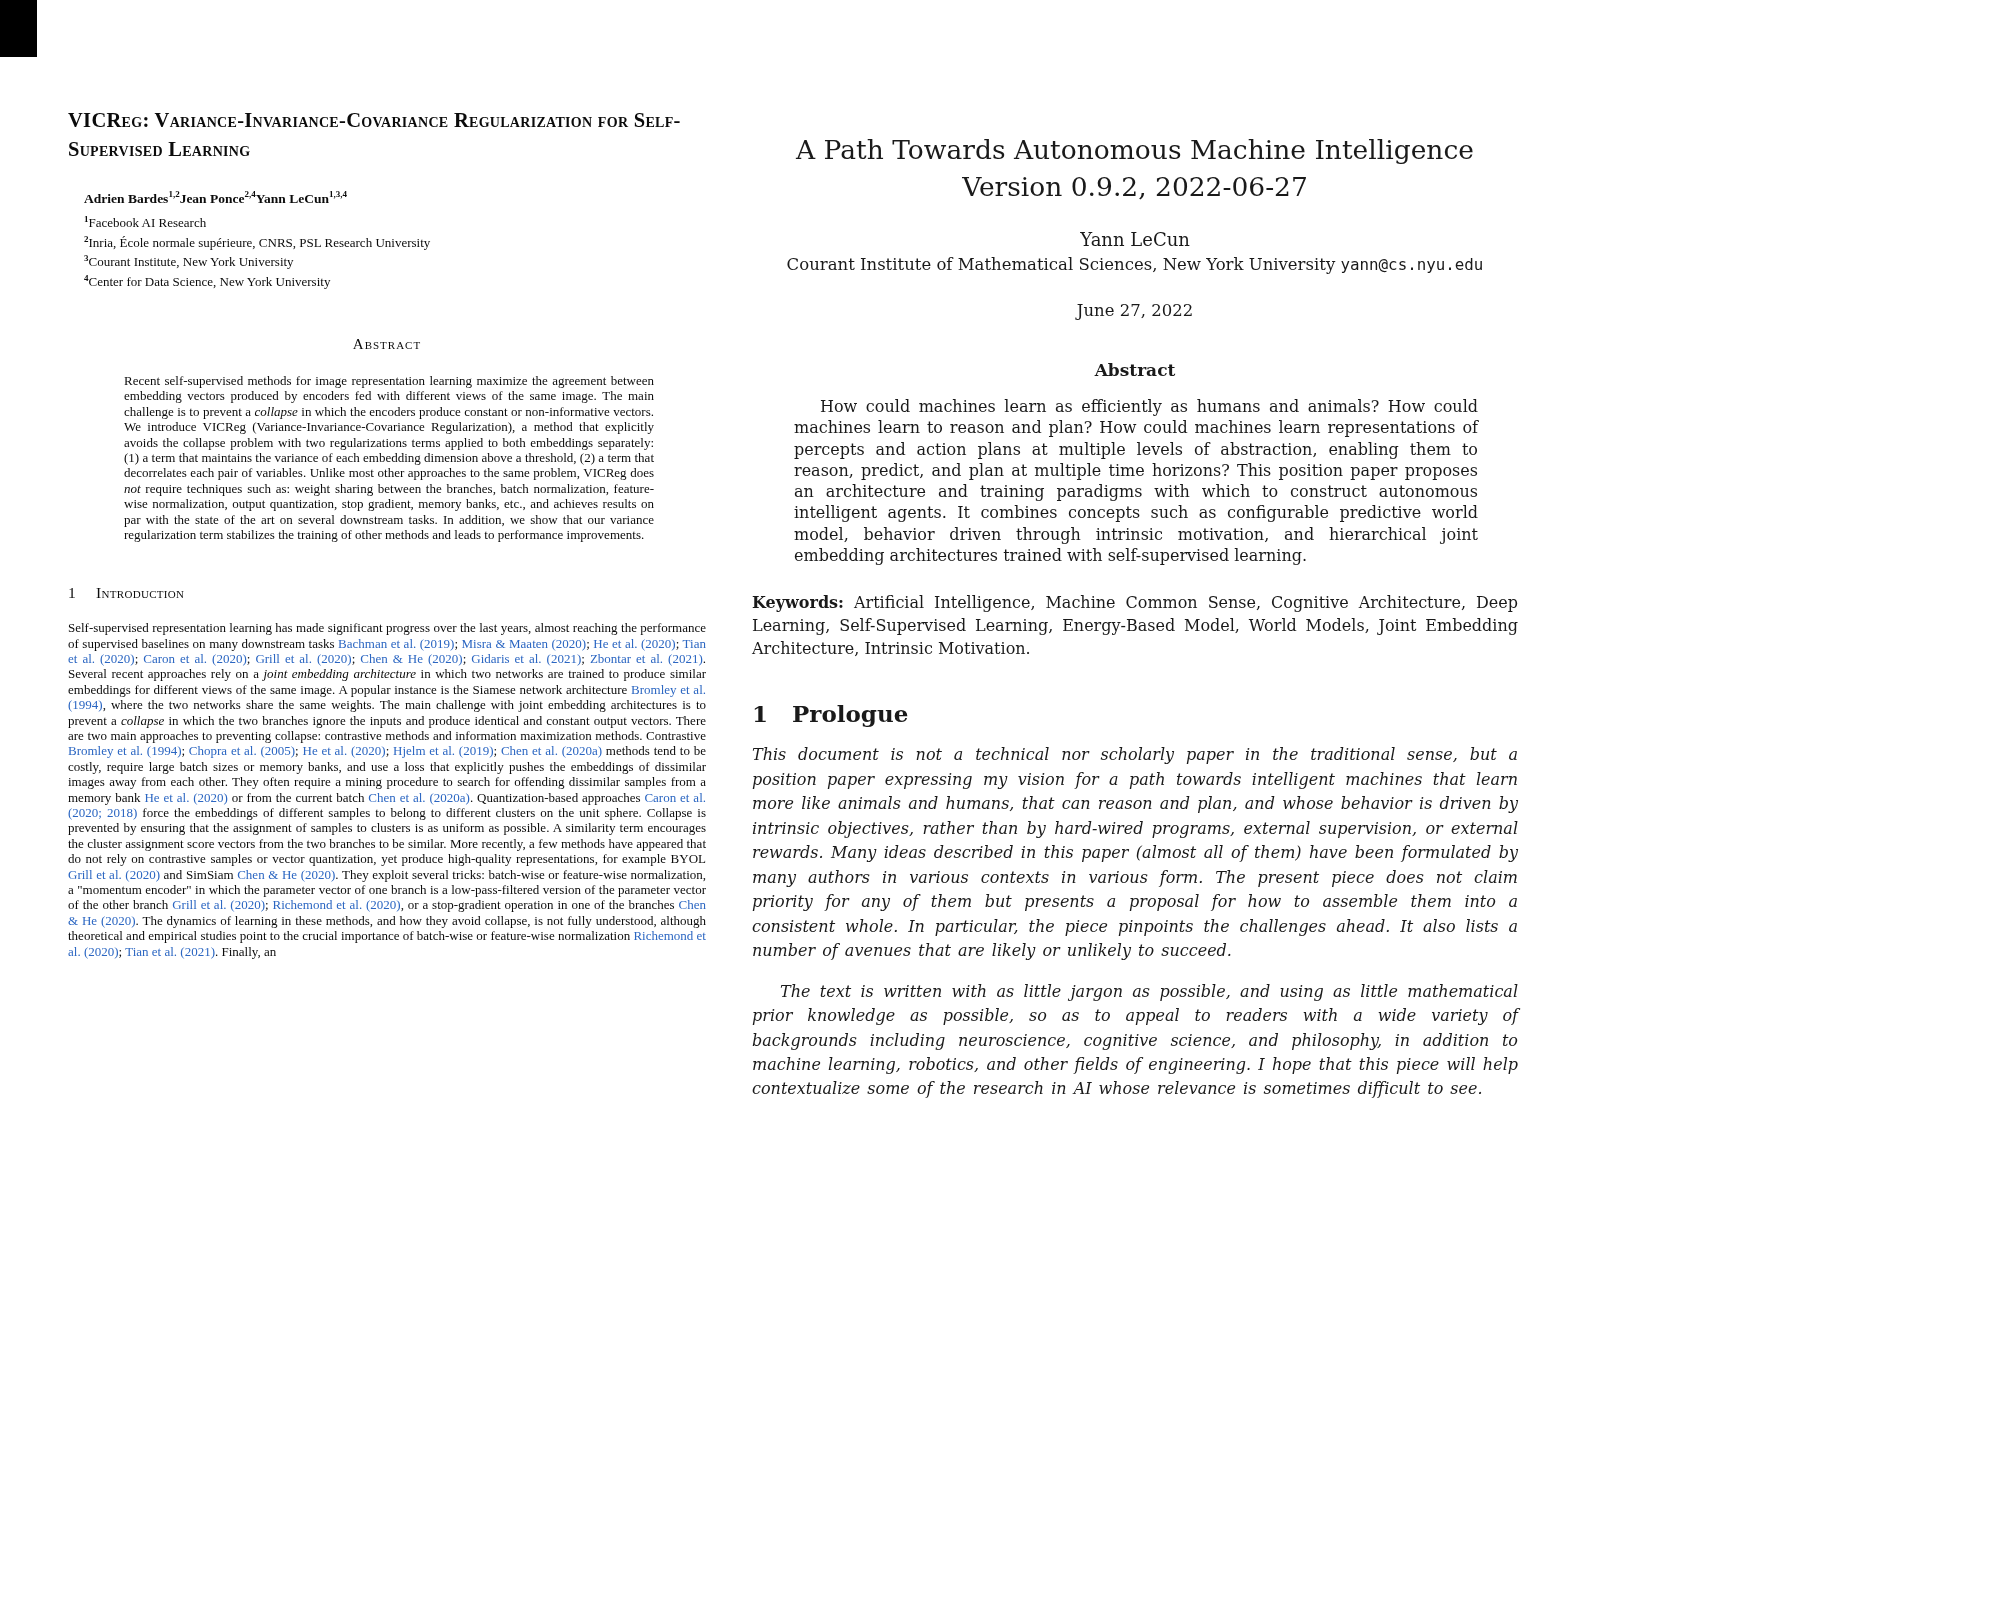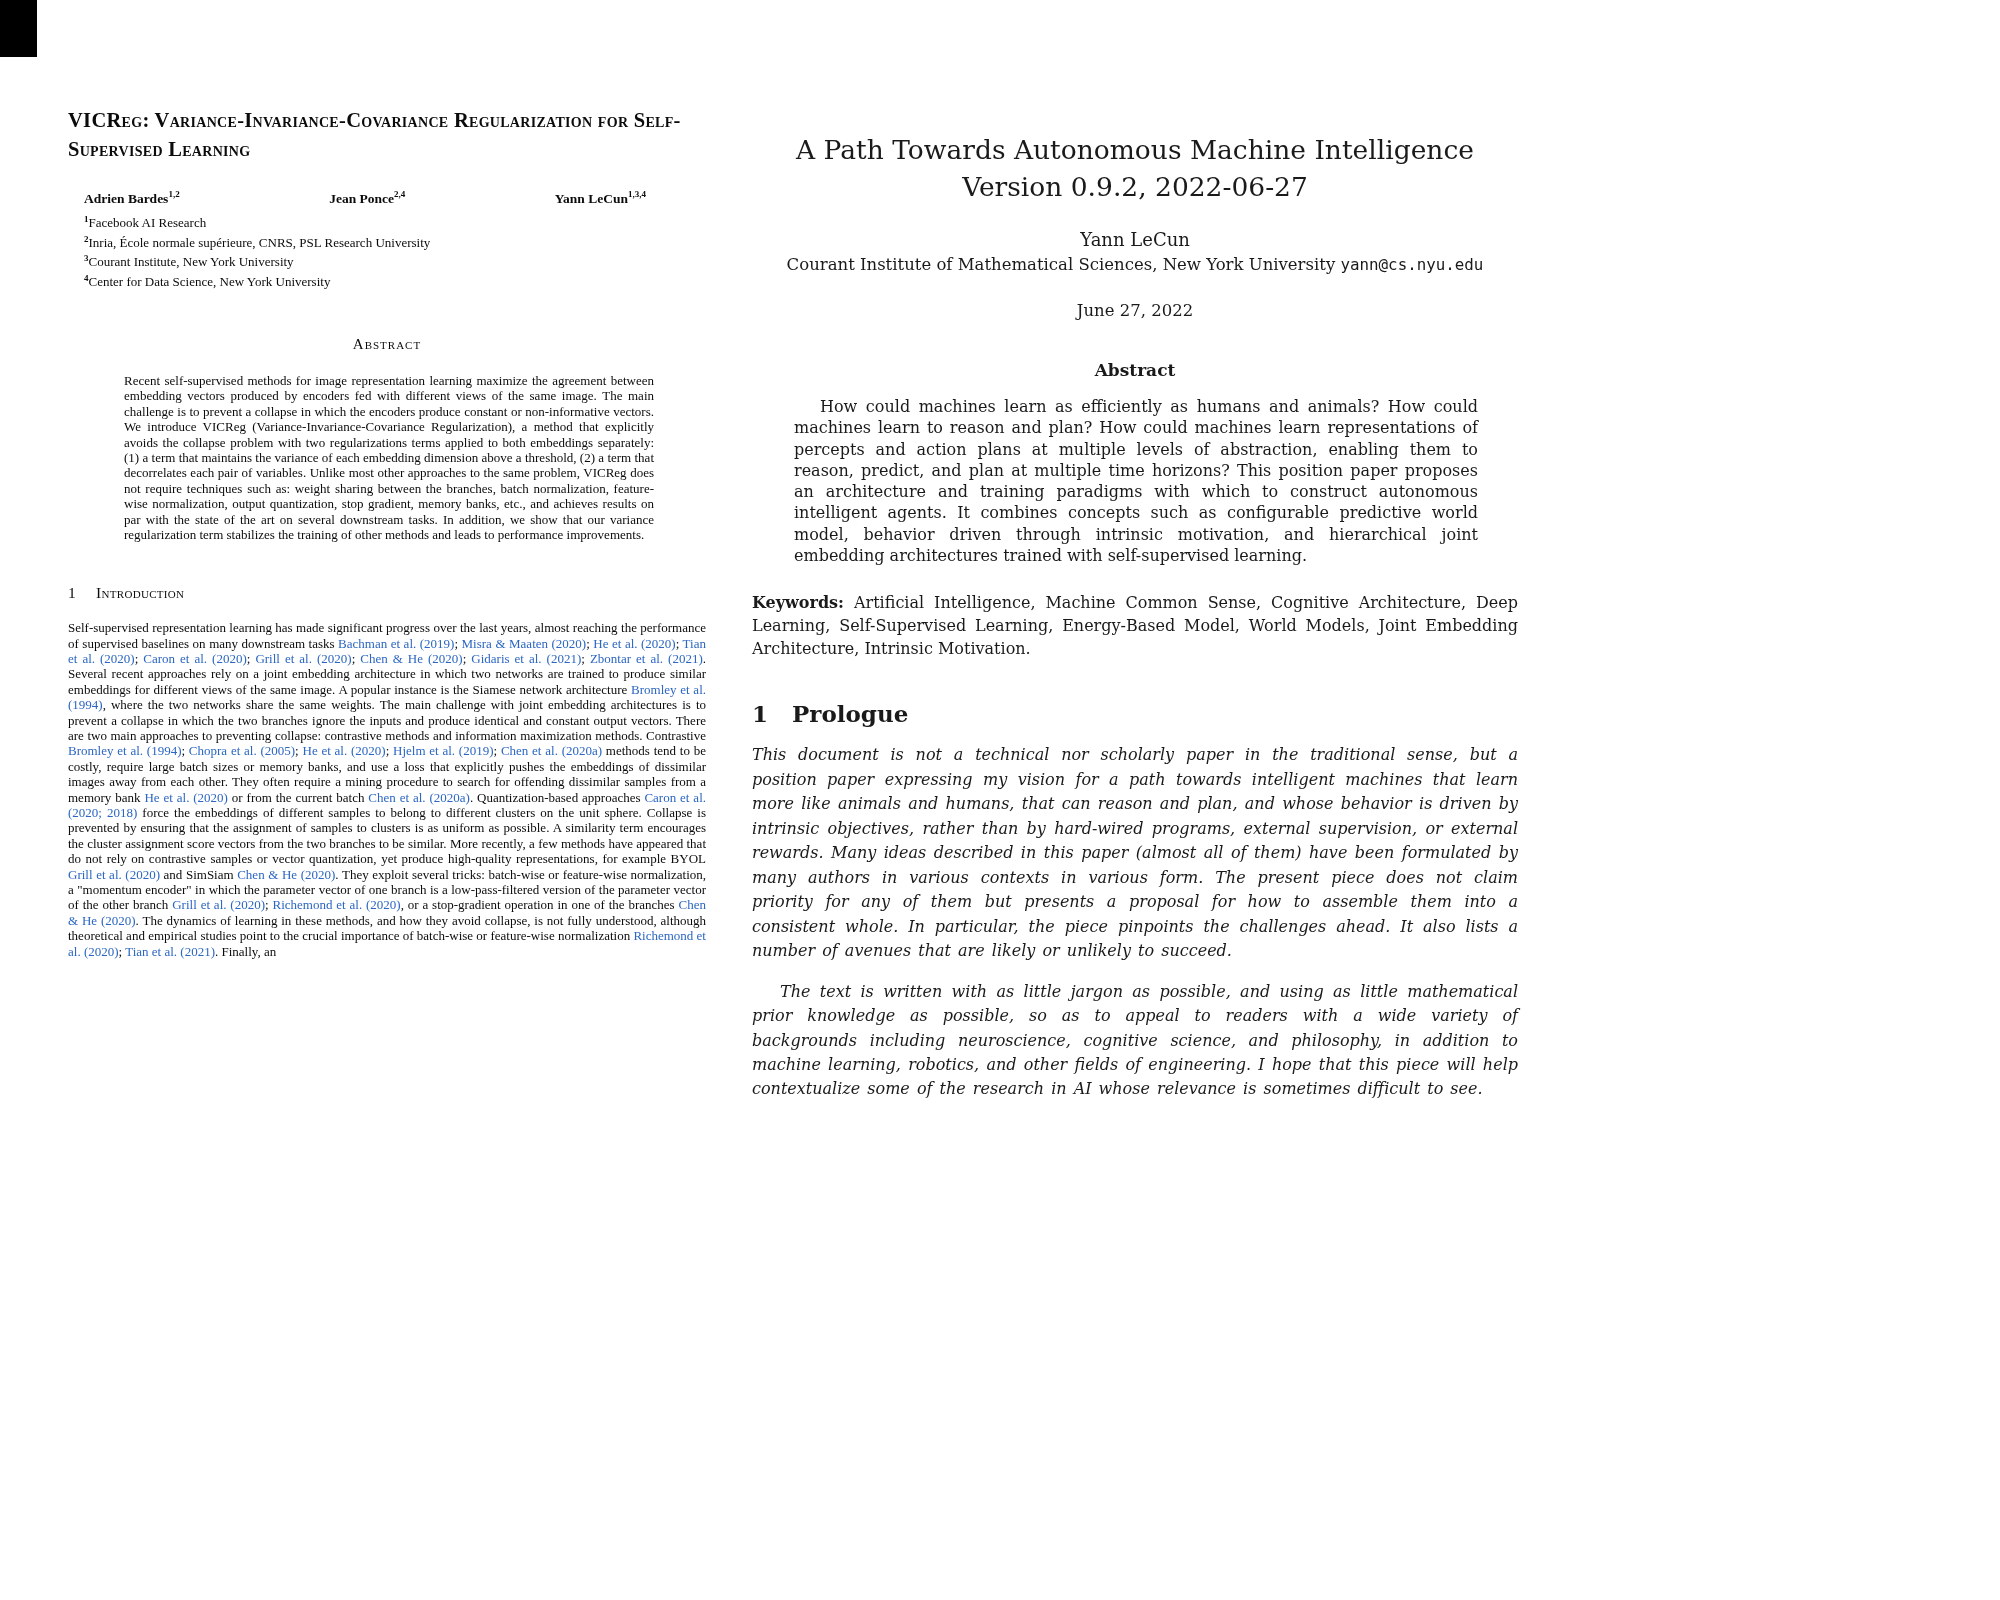--- a/index.html
+++ b/index.html
@@ -4,21 +4,21 @@
 <style>
   html,body{margin:0;padding:0;background:#ffffff;}
   .canvas{position:relative;width:1979px;height:1600px;background:#ffffff;overflow:hidden;}
 
   .corner-mark{position:absolute;left:0;top:0;width:37px;height:57px;background:#000;}
 
   
   .left-page{position:absolute;left:68px;top:106px;width:638px;color:#0b0b0b;
              font-family:"Liberation Serif",serif;}
   .lp-title{font-size:20.5px;font-weight:bold;font-variant:small-caps;line-height:1.4;letter-spacing:0.3px;}
-  .lp-authors{display:flex;justify-content:space-between;margin:26px 60px 0 16px;font-size:13.5px;font-weight:bold;}
+  .lp-authors{display:flex;margin:26px 60px 0 16px;font-size:13.5px;font-weight:bold;}
   .lp-authors sup{font-size:9px;font-weight:bold;}
   .lp-affils{margin:6px 0 0 16px;font-size:13px;line-height:1.42;}
   .lp-affils sup{font-size:9px;font-weight:bold;}
   .lp-abs-head{margin-top:44px;text-align:center;font-variant:small-caps;font-size:15px;letter-spacing:1px;}
   .lp-abstract{margin:20px 52px 0 56px;font-size:13px;line-height:1.185;text-align:justify;}
   .lp-section{margin-top:42px;font-size:15.5px;font-variant:small-caps;letter-spacing:0.3px;}
   .lp-section .sec-title{margin-left:20px;}
   .lp-intro{margin-top:18px;font-size:13px;line-height:1.185;text-align:justify;}
 
   
@@ -30,21 +30,21 @@
   .rp-date{text-align:center;font-size:16.5px;margin-top:24px;}
   .rp-abs-head{text-align:center;font-weight:bold;font-size:17px;margin-top:40px;}
   .rp-abstract{margin:16px 40px 0 42px;font-size:16px;line-height:1.33;text-align:justify;text-indent:26px;}
   .rp-keywords{margin-top:26px;font-size:16px;line-height:1.42;text-align:justify;}
   .rp-section{margin-top:40px;font-size:23px;font-weight:bold;}
   .rp-section .sec-title{margin-left:24px;}
   .rp-prologue p{margin:16px 0 0 0;font-size:16px;font-style:italic;line-height:1.53;text-align:justify;word-spacing:2px;}
   .rp-prologue p.indented{text-indent:28px;}
 
   
-  .seg-i{}
+  .seg-i{font-style:italic;}
   .seg-b{font-weight:bold;}
   .seg-c{color:var(--cite,#2b66c2);}
   .seg-tt{font-family:"DejaVu Sans Mono",monospace;font-size:0.96em;}
 </style>
 </head>
 <body>
 
 <div class="canvas">
 
   <div class="corner-mark"></div>

